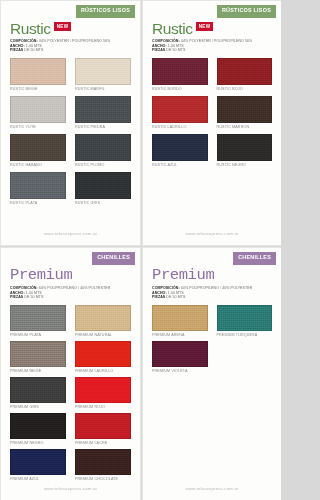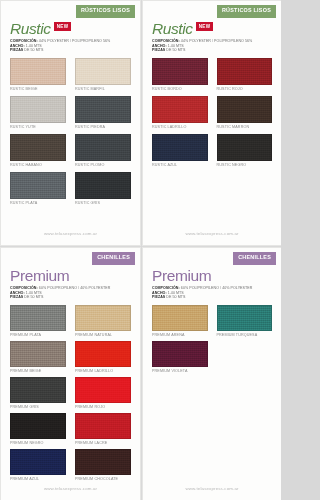--- a/index.html
+++ b/index.html
@@ -45,22 +45,22 @@
 
   .brand-block { padding: 1px 0 0 9px; }
   .brand-title {
     font-size: 15.5px;
     line-height: 15px;
     font-weight: normal;
     letter-spacing: -0.4px;
     display: inline-block;
     vertical-align: middle;
   }
-  .brand-title.rustic { color: #5a8a4a; font-style: italic; }
-  .brand-title.premium { color: #8e6fa0; }
+  .brand-title.rustic { color: #5a8a4a; }
+  .brand-title.premium { color: #8e6fa0; font-family: Liberation Mono, monospace; }
   .new-tag {
     display: inline-block;
     vertical-align: middle;
     background: #c8102e;
     color: #fff;
     font-size: 4.6px;
     font-weight: bold;
     letter-spacing: 0.3px;
     padding: 2px 3px;
     margin-left: 3px;

